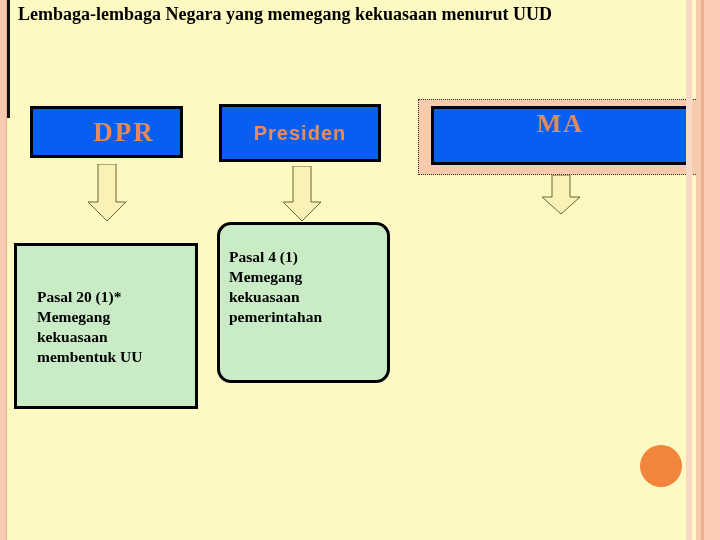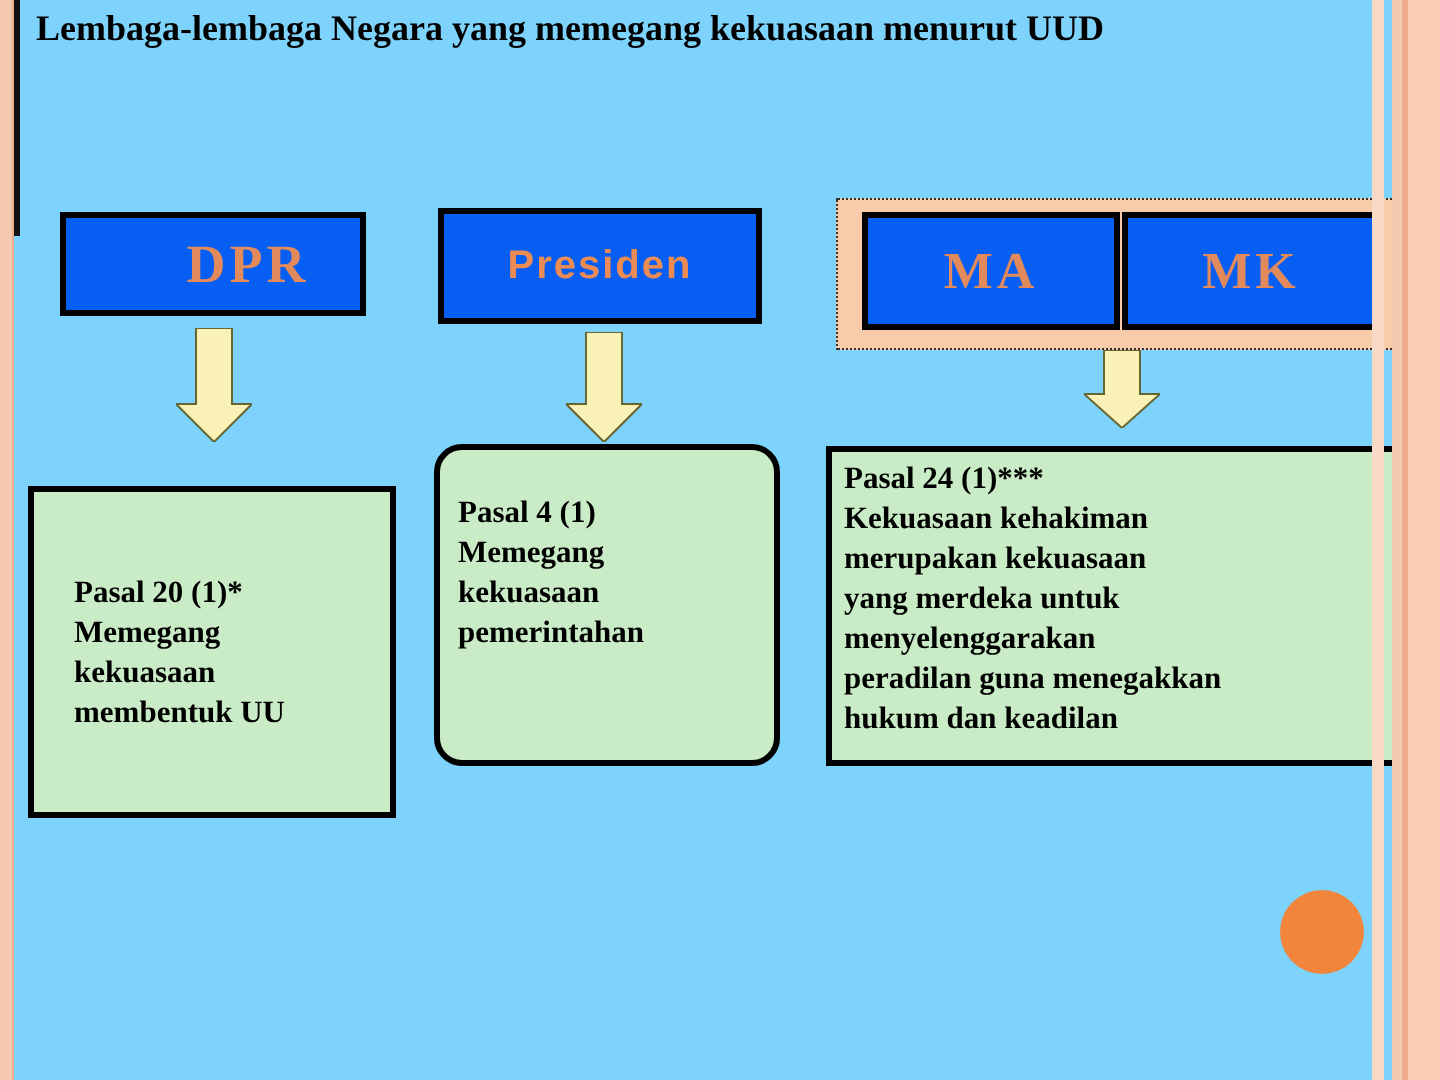--- a/index.html
+++ b/index.html
@@ -1,17 +1,17 @@
 <!DOCTYPE html>
 <html style="--box_blue: #065FF2; --box_label_orange: #E28A5C; --presiden_orange: #ED8B55; --green_fill: #C9EBC5; --peach_fill: #F8CCAB; --left_stripe: #F6C9B1; --stripe_light: #F8D9C6; --stripe_mid: #F4CBB1; --stripe_dark: #EFAC8C; --stripe_wide: #FACBB5; --arrow_yellow: #F9F1B5; --arrow_outline: #666633; --circle_orange: #F0853B; --border_black: #000000;"><head>
 <meta charset="utf-8">
 <style>
   html,body{margin:0;padding:0;background:#888;}
   .slide{
-    position:relative;width:720px;height:540px;background:#7dd3fc;
+    position:relative;width:720px;height:540px;background:#fef9c3;
     overflow:hidden;font-family:"Liberation Serif",serif;
   }
   
   .left-stripe{position:absolute;left:0;top:0;width:6px;height:540px;
     background:var(--left_stripe);border-right:1px solid var(--stripe_dark);z-index:1;}
   .left-line{position:absolute;left:7px;top:0;width:3px;height:118px;
     background:#111;z-index:1;}
   
   .stripe{position:absolute;top:0;height:540px;z-index:3;}
   .s1{left:686px;width:6px;background:var(--stripe_light);}
@@ -32,21 +32,21 @@
     color:var(--box_label_orange);letter-spacing:2px;}
   .sans-label{font-family:"Liberation Sans",sans-serif;font-weight:bold;font-size:20px;
     color:var(--presiden_orange);letter-spacing:1px;}
   .mamk{
     position:absolute;left:418px;top:99px;width:284px;height:76px;z-index:2;
     background:var(--peach_fill);border:1px dotted #333;box-sizing:border-box;
     display:flex;gap:1px;padding:6px 11px 9px 12px;
   }
   .mamk .cell{
     flex:1;background:var(--box_blue);border:3px solid var(--border_black);
-    display:flex;align-items:center;justify-content:center;
+    display:flex;justify-content:center;
   }
   .mamk .serif-label{font-size:26px;}
   .arrow{position:absolute;z-index:2;}
   .arrow polygon{fill:var(--arrow_yellow);stroke:var(--arrow_outline);stroke-width:1;}
   .a1{left:88px;top:164px;}
   .a2{left:283px;top:166px;}
   .a3{left:542px;top:175px;}
   .greenbox{
     position:absolute;background:var(--green_fill);border:3px solid var(--border_black);
     box-sizing:border-box;z-index:2;color:#000;
@@ -80,23 +80,20 @@
   </div>
 
   <div class="bluebox presiden">
     <span class="sans-label">Presiden</span>
   </div>
 
   <div class="mamk">
     <div class="cell">
       <span class="serif-label">MA</span>
     </div>
-    <div class="cell">
-      <span class="serif-label">MK</span>
-    </div>
   </div>
 
   <svg class="arrow a1" width="38" height="57" viewBox="0 0 38 57">
     <polygon points="10,0 28,0 28,38 38,38 19,57 0,38 10,38"></polygon>
   </svg>
   <svg class="arrow a2" width="38" height="55" viewBox="0 0 38 55">
     <polygon points="10,0 28,0 28,36 38,36 19,55 0,36 10,36"></polygon>
   </svg>
   <svg class="arrow a3" width="38" height="39" viewBox="0 0 38 39">
     <polygon points="10,0 28,0 28,22 38,22 19,39 0,22 10,22"></polygon>
@@ -107,25 +104,16 @@
 Memegang
 kekuasaan
 membentuk UU</div>
   </div>
   <div class="greenbox g2">
     <div class="txt">Pasal 4 (1)
 Memegang
 kekuasaan
 pemerintahan</div>
   </div>
-  <div class="greenbox g3">
-    <div class="txt">Pasal 24 (1)***
-Kekuasaan kehakiman
-merupakan kekuasaan
-yang merdeka untuk
-menyelenggarakan
-peradilan guna menegakkan
-hukum dan keadilan</div>
-  </div>
 
   <div class="circle"></div>
 
 </div>
 
 </body></html>

